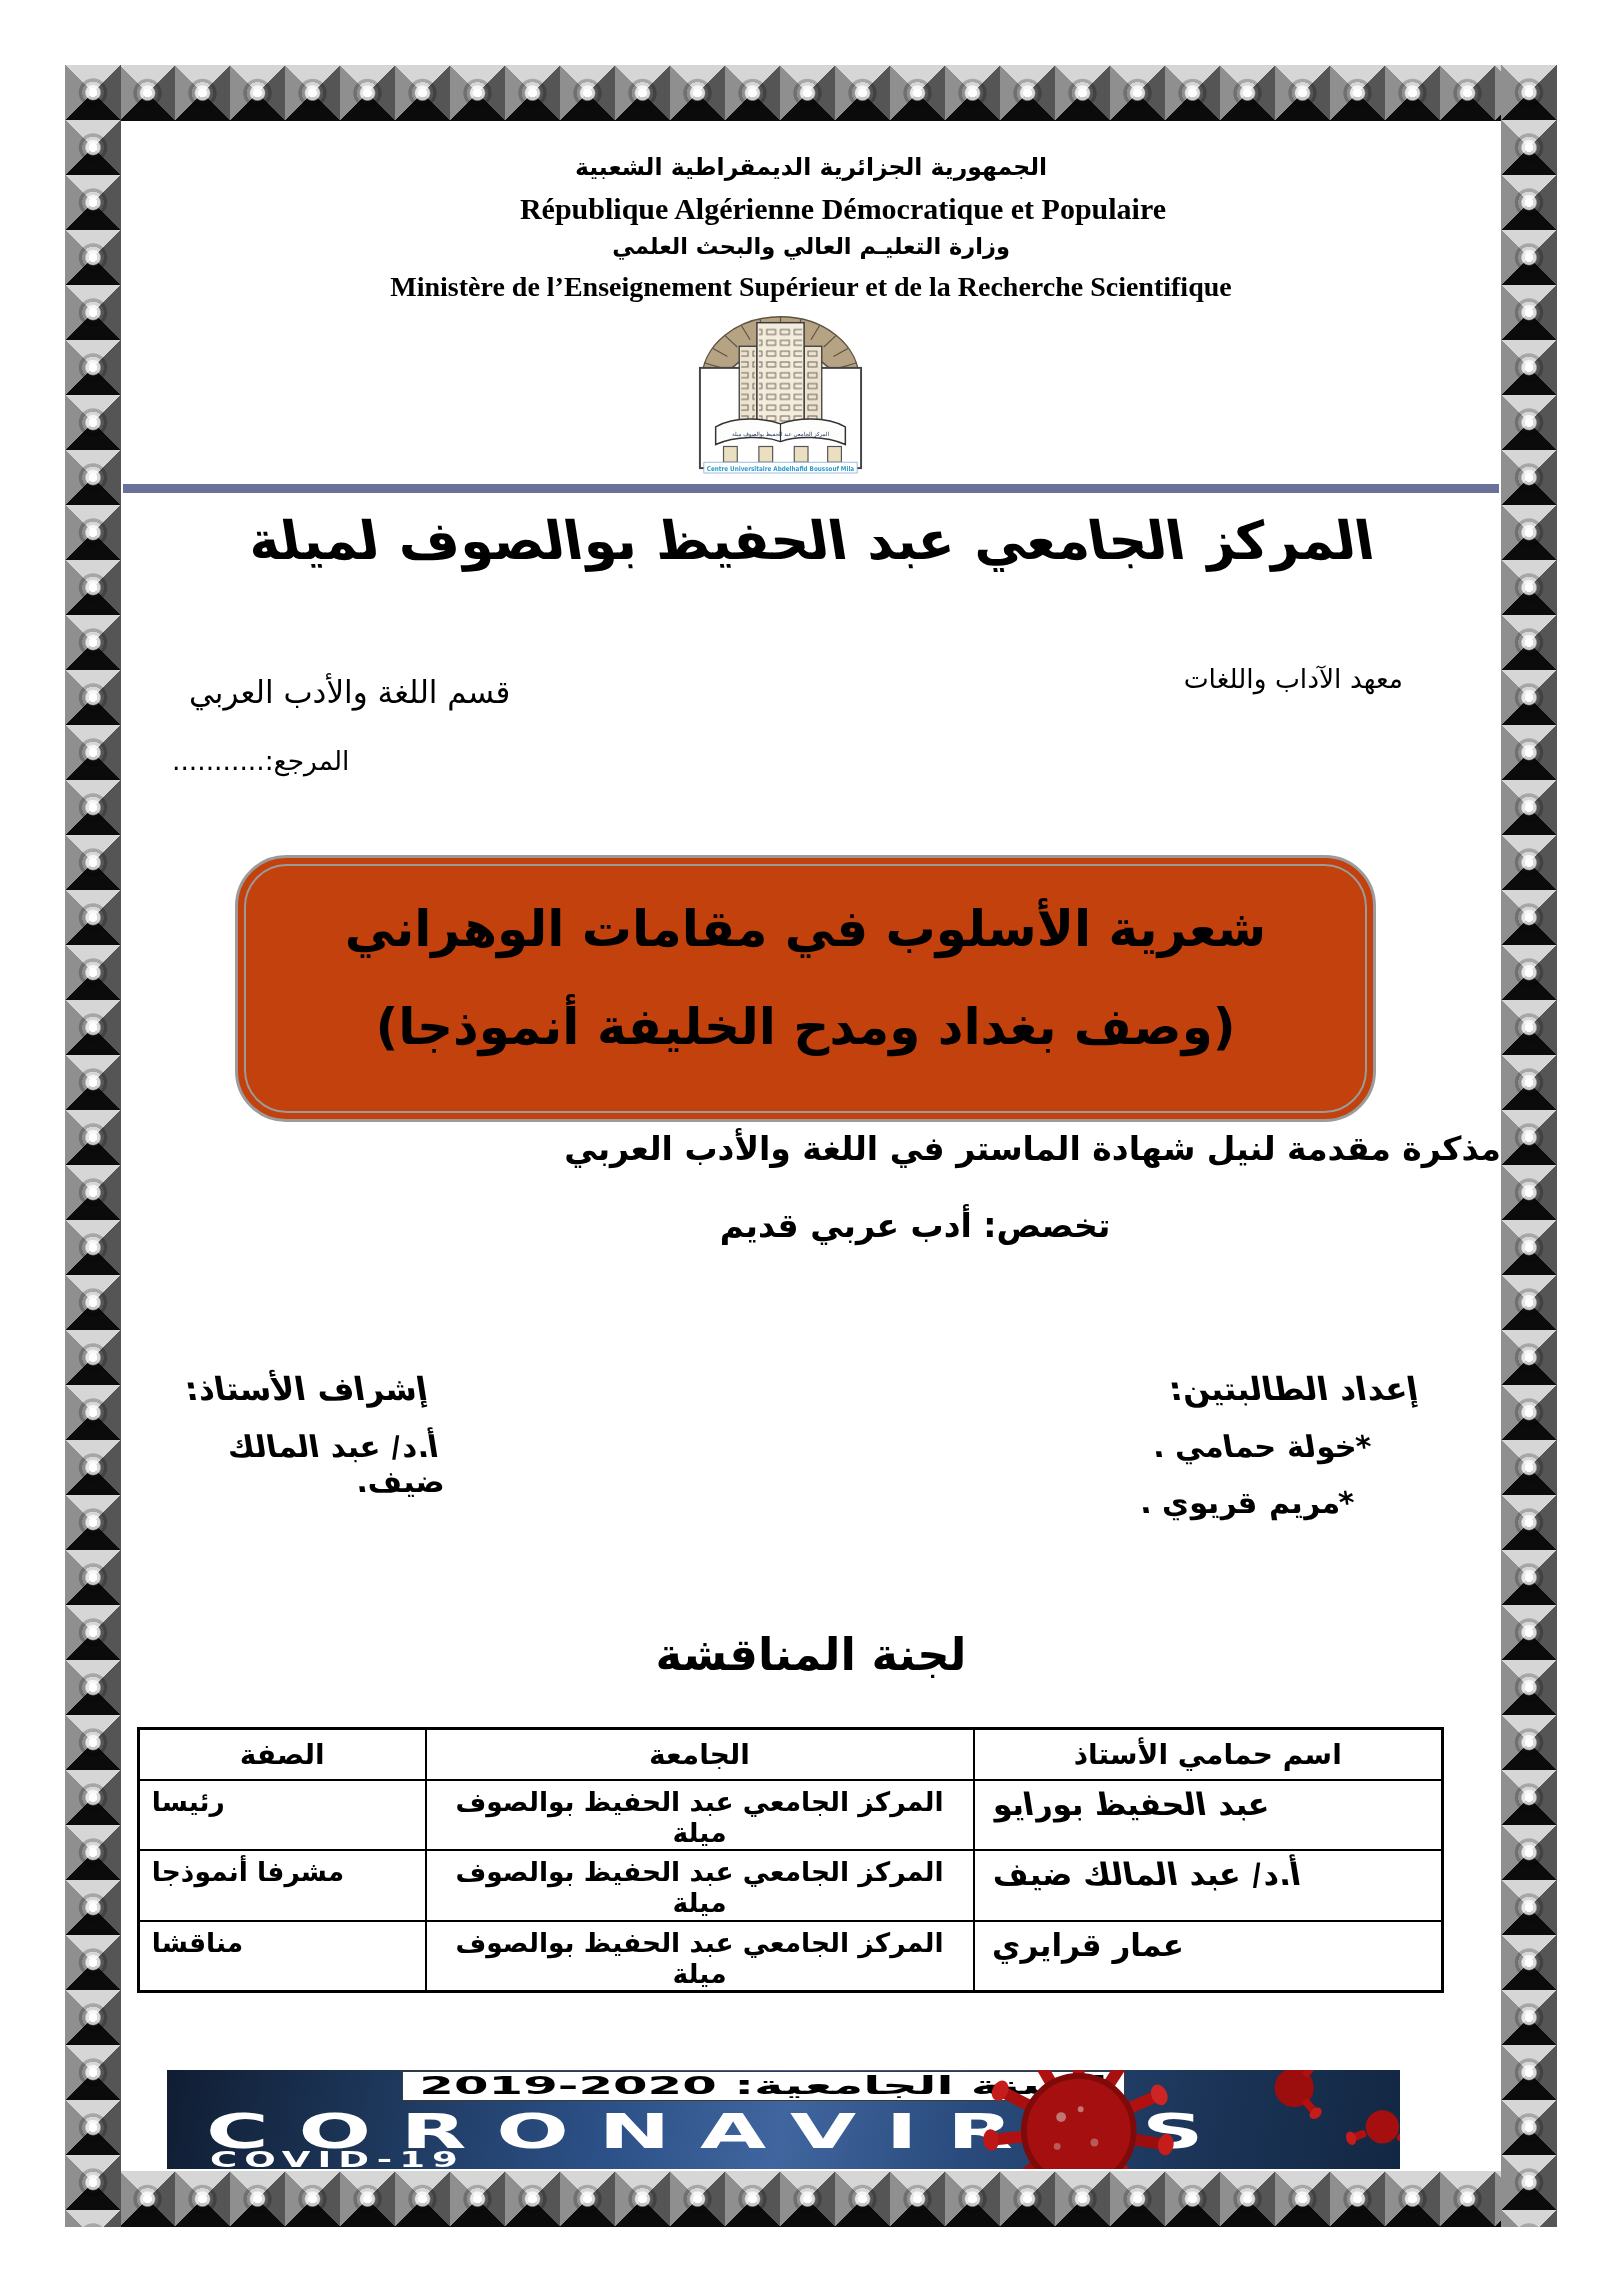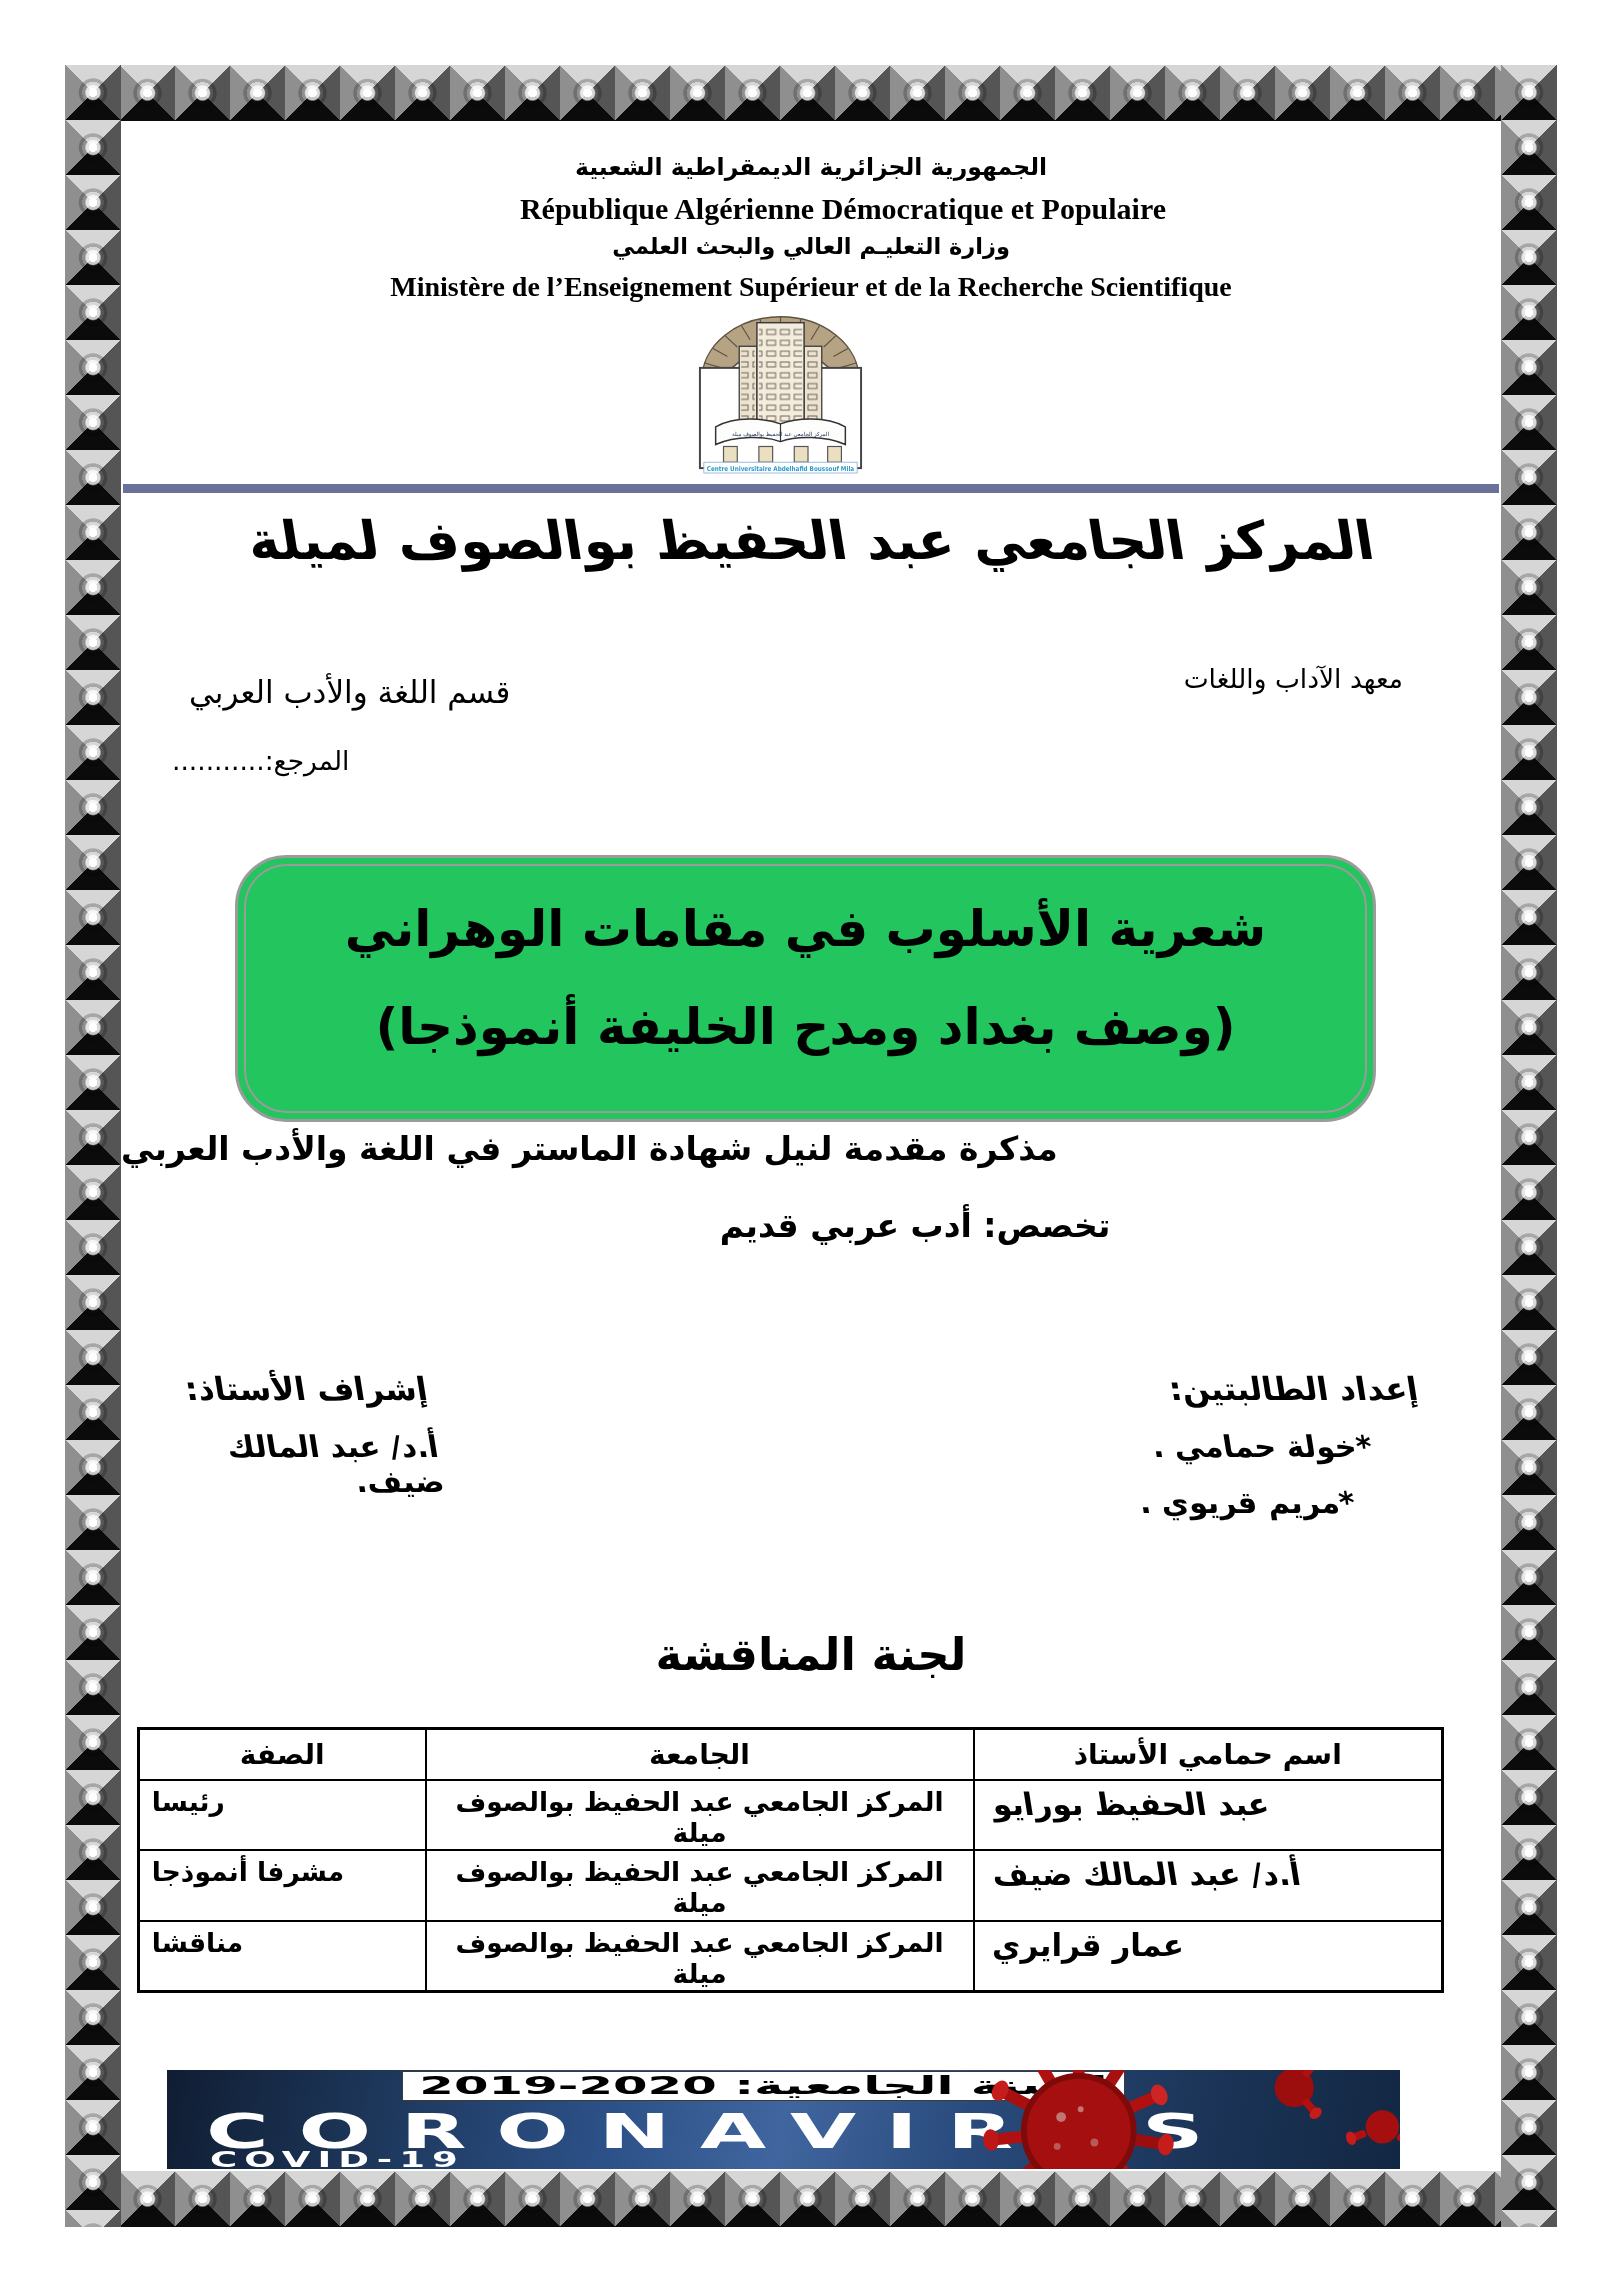--- a/index.html
+++ b/index.html
@@ -46,31 +46,31 @@
   .slant{display:inline-block;transform:skewX(9deg);}
 
   
   #institute{position:absolute;right:218px;top:663px;font-size:26.5px;text-align:right;}
   #department{position:absolute;left:189px;top:674px;font-size:31px;}
   #reference{position:absolute;left:172px;top:745px;font-size:26.5px;}
 
   
   #title-box{
     position:absolute;left:235px;top:855px;width:1141px;height:267px;
-    border:3.9px solid #9b9b9b;border-radius:51px;box-sizing:border-box;background:#22c55e;
+    border:3.9px solid #9b9b9b;border-radius:51px;box-sizing:border-box;background:#c2410c;
   }
   #title-box-inner{
     position:absolute;left:5.9px;top:5.9px;right:5.9px;bottom:5.9px;
     border:2px solid #9b9b9b;border-radius:43px;
     text-align:center;padding-top:13.7px;box-sizing:border-box;
   }
   .title-line{font-size:50px;font-weight:bold;line-height:98px;}
 
   
-  #degree-line{position:absolute;left:121px;top:1129px;width:1380px;text-align:left;font-size:33px;font-weight:bold;}
+  #degree-line{position:absolute;left:121px;top:1129px;width:1380px;text-align:right;font-size:33px;font-weight:bold;}
   #specialty-line{position:absolute;left:121px;top:1206px;width:1588px;text-align:center;font-size:33px;font-weight:bold;}
 
   
   .rtl{direction:rtl;unicode-bidi:embed;}
   #prep-heading{position:absolute;right:203px;top:1370px;font-size:32px;font-weight:bold;text-align:right;}
   #prep-student-1{position:absolute;right:249px;top:1429px;font-size:30px;font-weight:bold;text-align:right;}
   #prep-student-2{position:absolute;right:266px;top:1485px;font-size:30px;font-weight:bold;text-align:right;}
   #sup-heading{position:absolute;left:172px;top:1370px;width:255px;font-size:32px;font-weight:bold;text-align:right;}
   #sup-name{position:absolute;left:152px;top:1429px;width:289px;font-size:30px;font-weight:bold;text-align:right;}
 

